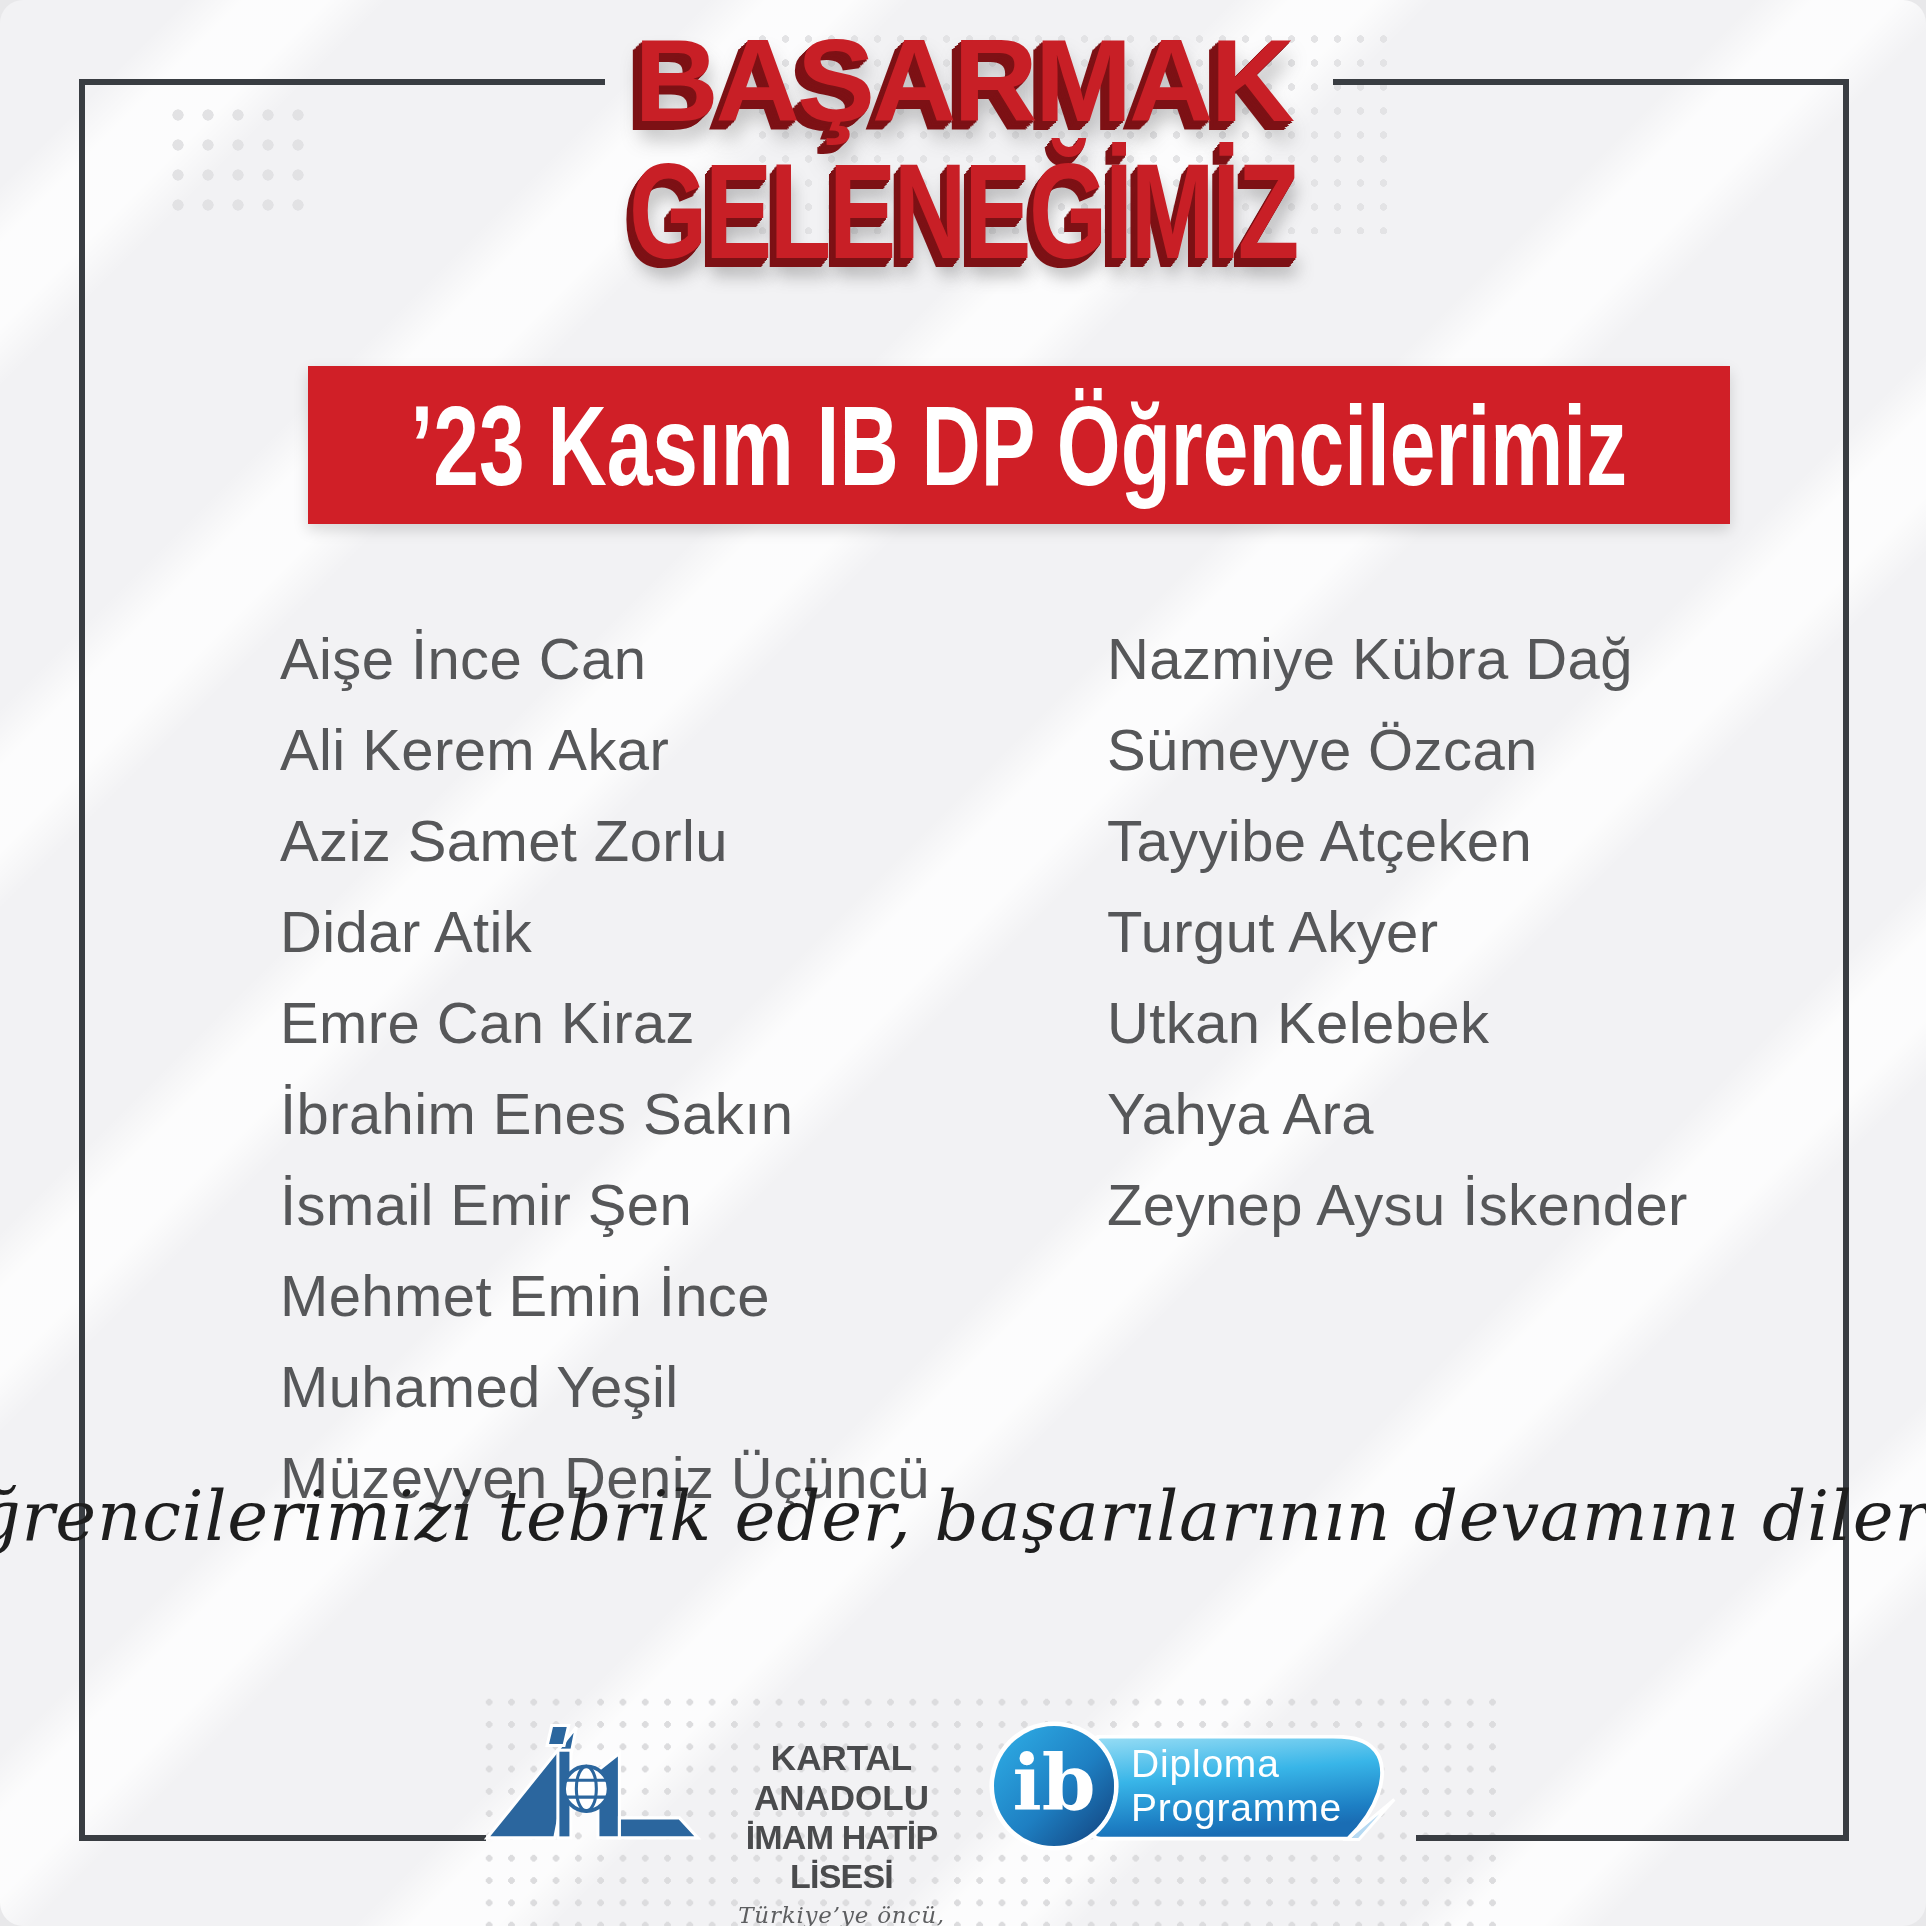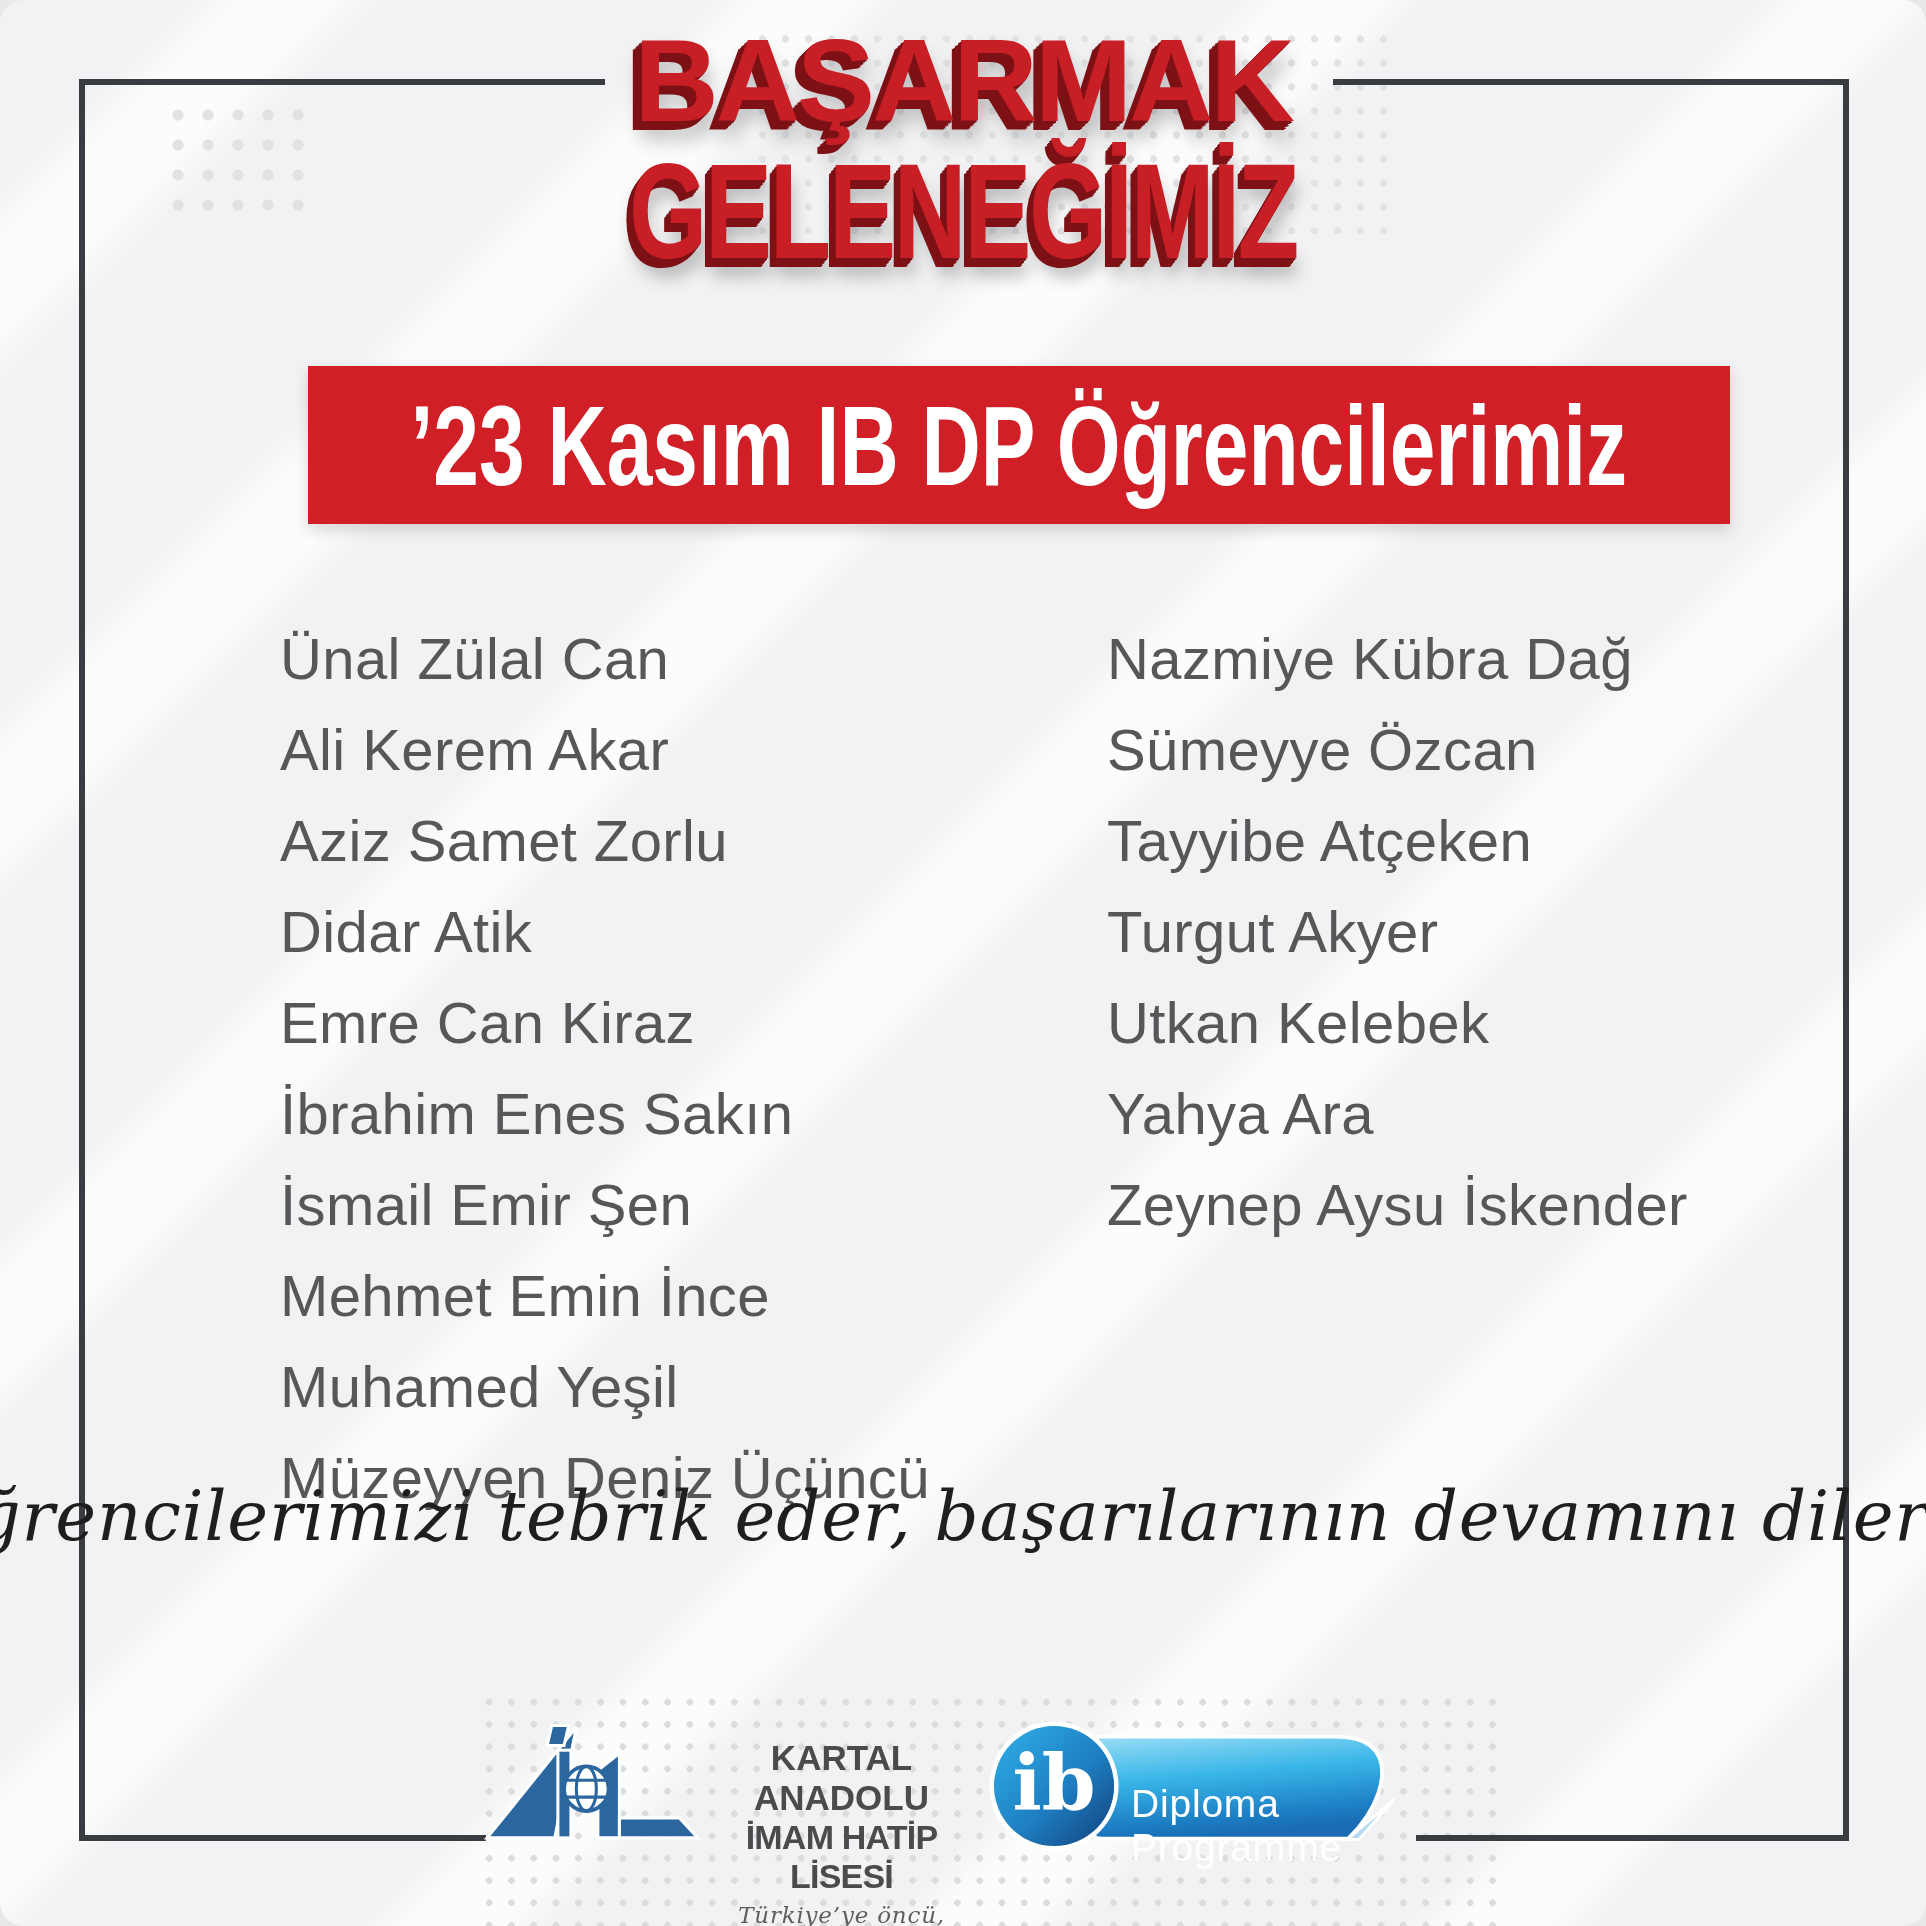--- a/index.html
+++ b/index.html
@@ -68,21 +68,21 @@
   .school-text .tag{margin-top:6.2px;font-family:"DejaVu Serif", serif;font-style:italic;
     font-size:23px;color:#5d5e60;letter-spacing:0.8px;}
   .ib-circle{left:994px;top:1726px;width:120px;height:120px;border-radius:50%;
     background:linear-gradient(135deg,#2fb0e8 0%,#1e7fc2 55%,#123f7a 100%);
     box-shadow:0 0 0 4.6px #ffffff;display:flex;align-items:center;justify-content:center;z-index:5;text-align:right;}
   .ib-circle .mono{font-family:"DejaVu Serif", serif;font-weight:bold;font-size:77px;
     color:#ffffff;margin-top:-7.7px;}
   .ribbon{left:1088px;top:1735px;width:316px;height:106px;z-index:4;}
   .ribbon svg{position:absolute;left:0;top:0;}
   .ribbon .rl{position:absolute;left:43px;color:#ffffff;font-size:39px;
-    letter-spacing:0.8px;white-space:nowrap;margin-top:40px;}
+    letter-spacing:0.8px;white-space:nowrap;}
   .ribbon .rl1{top:7px;}
   .ribbon .rl2{top:51px;}
 </style>
 </head>
 <body>
 
 <div class="poster">
 
   <div class="dots dots-top-left"></div>
   <div class="dots dots-title"></div>
@@ -99,21 +99,21 @@
     <div class="l1">BAŞARMAK</div>
     <div class="l2">GELENEĞİMİZ</div>
   </div>
 
   <div class="banner">
     <div class="txt">’23 Kasım IB DP Öğrencilerimiz</div>
   </div>
 
   <ul class="names names-left">
 
-  <li>Ünal Zülal Can</li>
+  <li>Aişe İnce Can</li>
       <li>Ali Kerem Akar</li>
       <li>Aziz Samet Zorlu</li>
       <li>Didar Atik</li>
       <li>Emre Can Kiraz</li>
       <li>İbrahim Enes Sakın</li>
       <li>İsmail Emir Şen</li>
       <li>Mehmet Emin İnce</li>
       <li>Muhamed Yeşil</li>
       <li>Müzeyyen Deniz Üçüncü</li>
     </ul>

